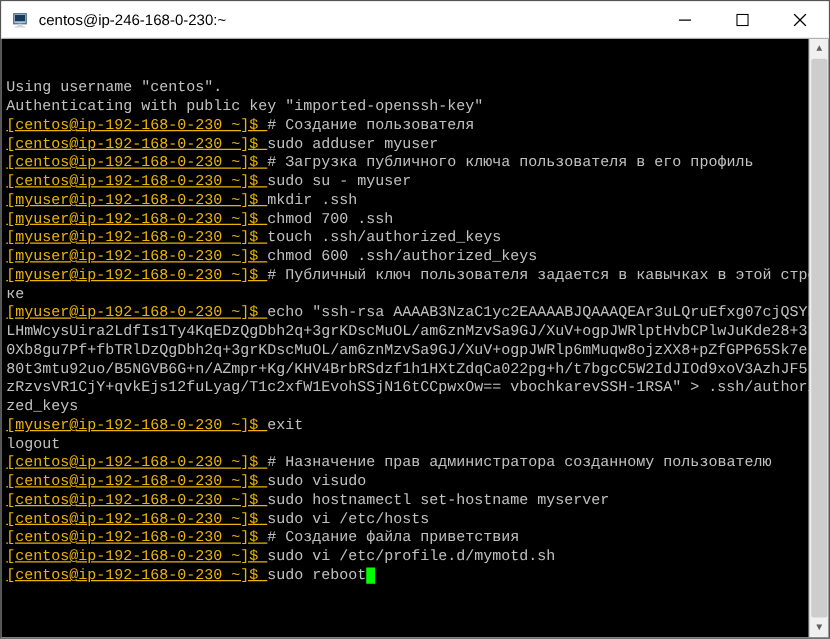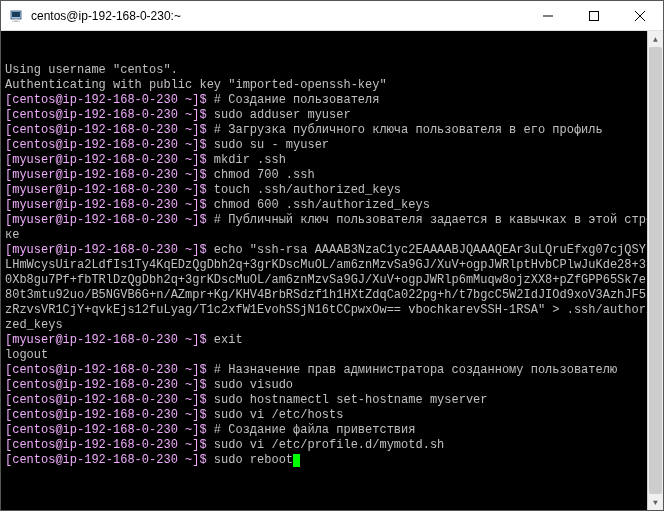--- a/index.html
+++ b/index.html
@@ -52,21 +52,21 @@
     font-family: "Courier New", monospace;
     font-size: 12px;
     line-height: 15px;
     padding: 2px 4px;
     white-space: pre-wrap;
     word-break: break-all;
     overflow: hidden;
     position: relative;
   }
   .tline { white-space: pre-wrap; word-break: break-all; }
-  .yellow { color: #f0abfc; }
+  .yellow { color: #eab308; text-decoration: underline; }
   .cursor {
     display: inline-block;
     width: 7px;
     height: 13px;
     background: #00ff00;
     vertical-align: text-bottom;
   }
   .scrollbar {
     position: absolute;
     right: 0; top: 0;
@@ -98,21 +98,21 @@
 
 <div class="titlebar">
   <span class="titlebar-icon">
     <svg width="16" height="16" viewBox="0 0 16 16">
       <rect x="2" y="3" width="10" height="8" fill="#a8c8e8" stroke="#4a6a8a" stroke-width="1"></rect>
       <rect x="3" y="4" width="8" height="5" fill="#1a3a5a"></rect>
       <rect x="5" y="11" width="4" height="2" fill="#d0d0d0"></rect>
       <rect x="3" y="13" width="8" height="1" fill="#d0d0d0"></rect>
     </svg>
   </span>
-  <span class="titlebar-title">centos@ip-192-168-0-230:~</span>
+  <span class="titlebar-title">centos@ip-246-168-0-230:~</span>
   <div class="win-controls">
     <div class="win-btn">
       <svg width="10" height="10">
           <line x1="0" y1="5" x2="10" y2="5" stroke="#000" stroke-width="1"></line>
         </svg>
     </div>
     <div class="win-btn">
       <svg width="10" height="10">
           <rect x="0.5" y="0.5" width="9" height="9" fill="none" stroke="#000" stroke-width="1"></rect>
         </svg>

